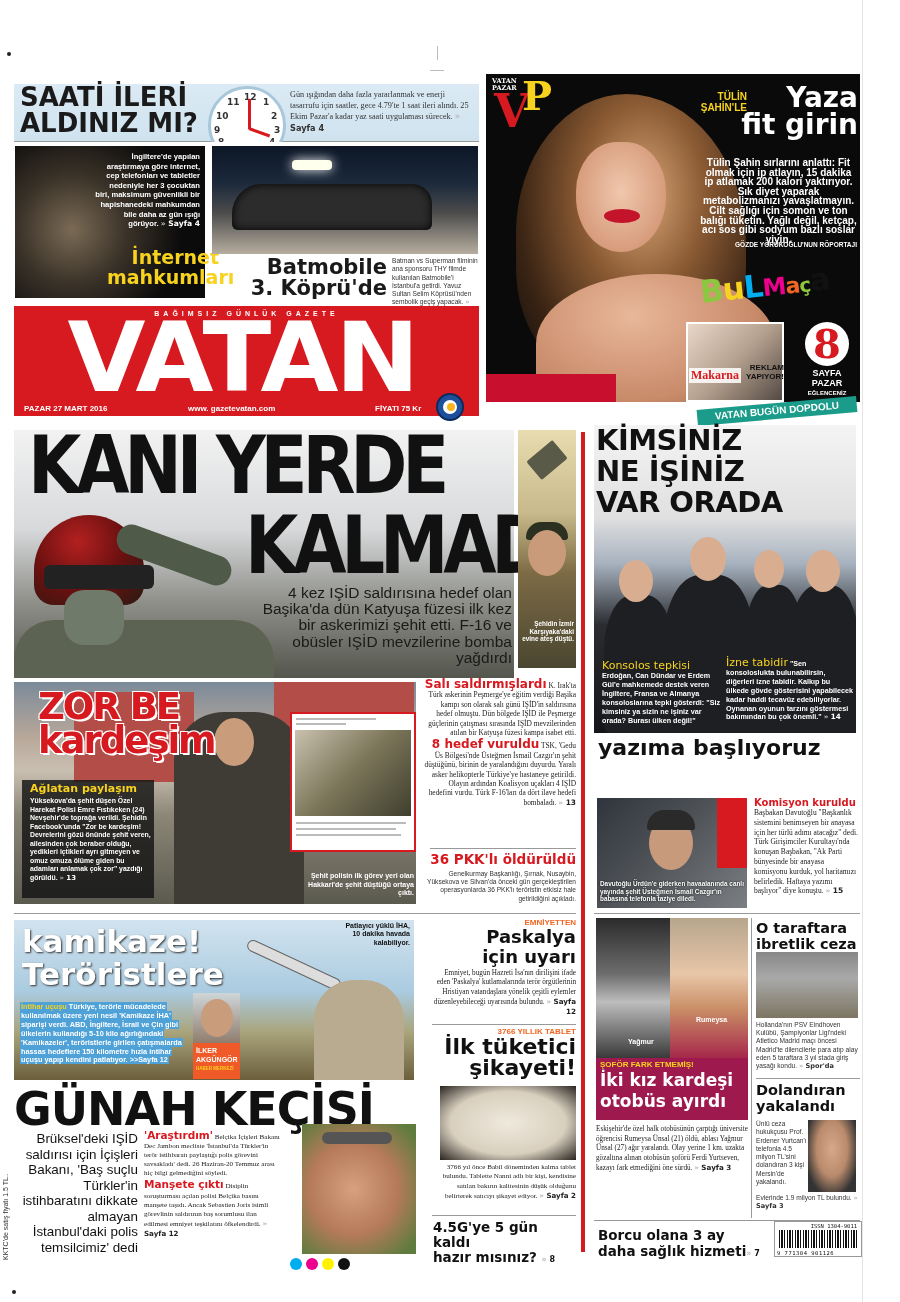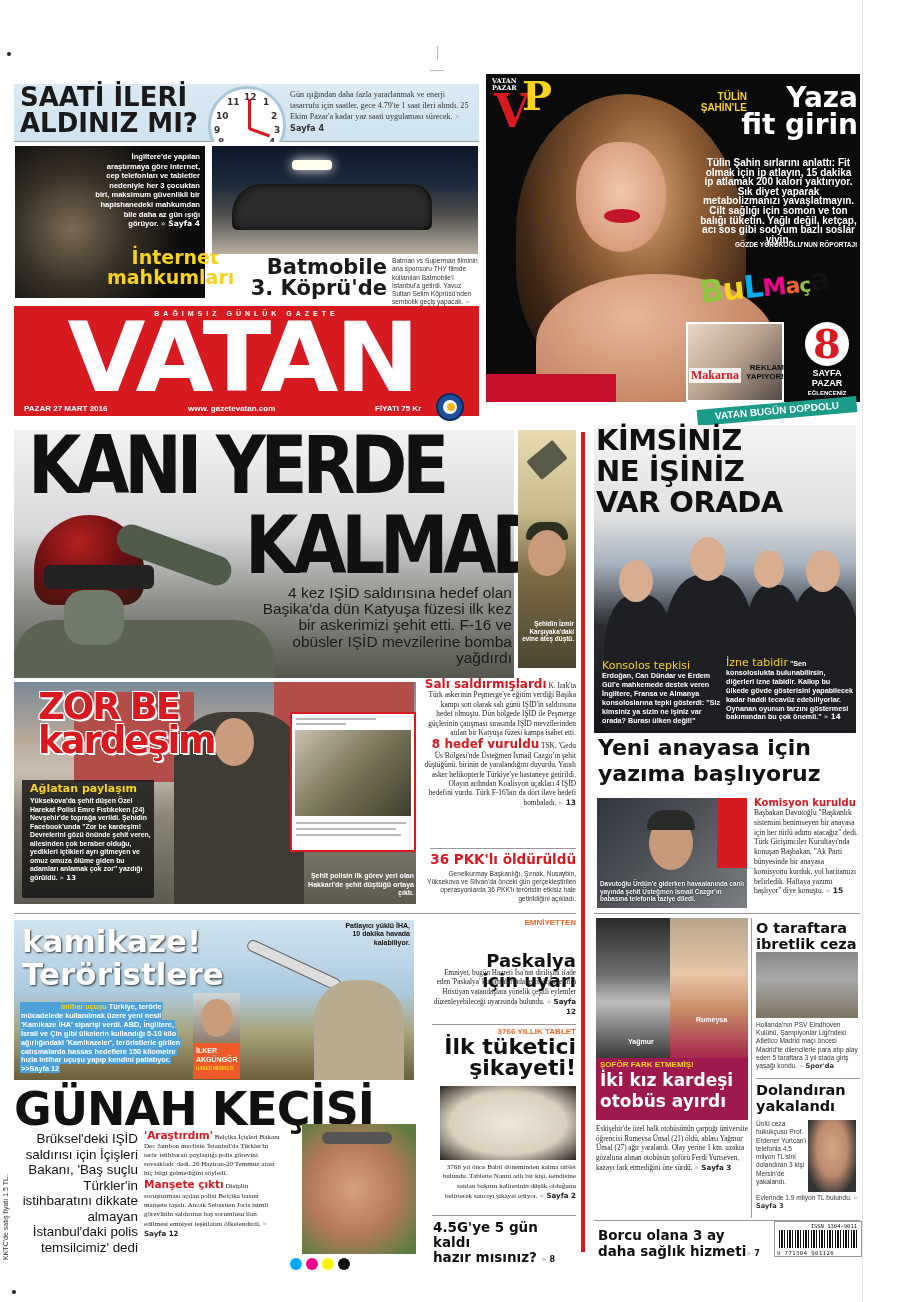--- a/index.html
+++ b/index.html
@@ -139,39 +139,39 @@
   .ana-sub-body { font-family: "Liberation Serif", serif; font-size: 7.5px; line-height: 9.8px; color: #222; }
 
   
   .kam-photo { left: 14px; top: 920px; width: 400px; height: 160px; background: linear-gradient(180deg, #d2e3ef 0%, #aacbe0 45%, #a9a47c 70%, #6b5f3c 100%); overflow: hidden; }
   .kam-drone { position: absolute; left: 230px; top: 40px; width: 100px; height: 10px; background: #ddd; border-radius: 5px; transform: rotate(25deg); box-shadow: 0 0 0 1px #666; }
   .kam-soldier { position: absolute; left: 300px; top: 60px; width: 90px; height: 110px; background: #b9ab8f; border-radius: 40px 40px 0 0; }
   .kam-head { left: 22px; top: 925px; color: #fff; font-family: "DejaVu Sans", sans-serif; font-weight: bold; font-size: 31px; line-height: 33px; text-shadow: 1px 1px 2px #333; }
   .kam-side { left: 340px; top: 922px; width: 70px; text-align: right; color: #111; font-weight: bold; font-size: 7px; line-height: 8.4px; }
   .kam-body { left: 20px; top: 1003px; width: 162px; font-weight: bold; font-size: 7.3px; line-height: 8.9px; color: #fff; }
   .kam-body span.hl { background: #4fa2d8; box-decoration-break: clone; -webkit-box-decoration-break: clone; padding: 0 1px; }
-  .kam-lead { color: #f7d21e; padding-left: 40px; }
+  .kam-lead { color: #f7d21e; }
   .ilker-photo { left: 193px; top: 993px; width: 47px; height: 86px; background: linear-gradient(180deg, #cfd6d8 0%, #8e7a6a 60%); }
   .ilker-face { position: absolute; left: 8px; top: 6px; width: 32px; height: 38px; border-radius: 50%; background: #c99c7c; }
   .ilker-tag { left: 193px; top: 1043px; width: 47px; height: 36px; background: #f05a28; color: #fff; font-weight: bold; font-size: 7px; line-height: 9px; padding: 3px 3px; }
 
   
   .gk-head { left: 14px; top: 1086px; width: 404px; font-family: "DejaVu Sans", sans-serif; font-weight: bold; font-size: 46px; line-height: 46px; letter-spacing: -1px; color: #111; }
   .gk-deck { left: 18px; top: 1131px; width: 120px; text-align: right; font-size: 13.4px; line-height: 15.5px; color: #111; }
   .gk-body { left: 144px; top: 1131px; width: 136px; }
   .gk-body-title { color: #d71920; font-weight: bold; font-size: 10.5px; font-family: "DejaVu Sans", sans-serif; }
   .gk-body-text { font-family: "Liberation Serif", serif; font-size: 7.1px; line-height: 9.1px; color: #222; }
   .gk-photo { left: 302px; top: 1124px; width: 114px; height: 130px; background: radial-gradient(ellipse at 45% 50%, #d7a07e 0%, #b47a5a 50%, #5f7c3e 90%); overflow: hidden; }
   .gk-glasses { position: absolute; left: 20px; top: 8px; width: 70px; height: 12px; border-radius: 6px; background: #555; }
   .kktc { left: 2px; top: 1260px; transform: rotate(-90deg); transform-origin: left top; font-size: 7px; color: #333; white-space: nowrap; }
   .reg { top: 1258px; width: 12px; height: 12px; border-radius: 50%; }
 
   
   .pas-kicker { left: 430px; top: 918px; width: 146px; text-align: right; color: #f26522; font-weight: bold; font-size: 8px; }
-  .pas-head { left: 430px; top: 927px; width: 146px; text-align: right; font-family: "DejaVu Sans", sans-serif; font-weight: bold; font-size: 18px; line-height: 20px; color: #111; margin-top: 24px; }
+  .pas-head { left: 430px; top: 927px; width: 146px; text-align: right; font-family: "DejaVu Sans", sans-serif; font-weight: bold; font-size: 18px; line-height: 20px; color: #111; }
   .pas-body { left: 430px; top: 969px; width: 146px; text-align: right; font-family: "Liberation Serif", serif; font-size: 7.2px; line-height: 9.3px; color: #222; }
   .tab-kicker { left: 430px; top: 1027px; width: 146px; text-align: right; color: #f26522; font-weight: bold; font-size: 8px; }
   .tab-head { left: 430px; top: 1036px; width: 146px; text-align: right; font-family: "DejaVu Sans", sans-serif; font-weight: bold; font-size: 22px; line-height: 21px; color: #111; }
   .tab-photo { left: 440px; top: 1086px; width: 136px; height: 74px; background: radial-gradient(ellipse at 50% 50%, #efe9dd 0%, #d8cfbe 60%, #2a2420 100%); }
   .tab-body { left: 430px; top: 1163px; width: 146px; text-align: right; font-family: "Liberation Serif", serif; font-size: 7.1px; line-height: 9.3px; color: #222; }
   .g45 { left: 433px; top: 1220px; width: 146px; font-family: "DejaVu Sans", sans-serif; font-weight: bold; font-size: 13.5px; line-height: 15px; color: #111; }
 
   
   .girls-photo { left: 596px; top: 918px; width: 152px; height: 140px; overflow: hidden; background: #111; }
   .girl1 { position: absolute; left: 0; top: 0; width: 74px; height: 140px; background: linear-gradient(180deg, #2b2b2b 0%, #6d6d6d 40%, #bdbdbd 60%, #3a3a3a 100%); }
@@ -370,21 +370,20 @@
 
 <div class="abs mid-col">
   <p class="mid-p"><span class="mid-lead">Salı saldırmışlardı</span> <span>K. Irak'ta Türk askerinin Peşmerge'ye eğitim verdiği Başika kampı son olarak salı günü IŞİD'in saldırısına hedef olmuştu. Dün bölgede IŞİD ile Peşmerge güçlerinin çatışması sırasında IŞİD mevzilerinden atılan bir Katyuşa füzesi kampa isabet etti.</span></p>
   <p class="mid-p" style="margin-top:3px;"><span class="mid-lead">8 hedef vuruldu</span> <span>TSK, 'Gedu Üs Bölgesi'nde Üsteğmen İsmail Cazgır'ın şehit düştüğünü, birinin de yaralandığını duyurdu. Yaralı asker helikopterle Türkiye'ye hastaneye getirildi. Olayın ardından Koalisyon uçakları 4 IŞİD hedefini vurdu. Türk F-16'ları da dört ilave hedefi bombaladı.</span> <span class="page-ref">13</span></p>
 </div>
 <div class="abs hr" style="left:430px;top:848px;width:146px;"></div>
 <div class="abs pkk-head">36 PKK'lı öldürüldü</div>
 <div class="abs pkk-body">Genelkurmay Başkanlığı, Şırnak, Nusaybin, Yüksekova ve Silvan'da önceki gün gerçekleştirilen operasyonlarda 36 PKK'lı teröristin etkisiz hale getirildiğini açıkladı.</div>
 
 <div class="abs ana-head">
-  <div>Yeni anayasa için</div>
   <div>yazıma başlıyoruz</div>
 </div>
 <div class="abs ana-photo">
   <div class="ana-flag"></div>
   <div class="ana-face"></div>
   <div class="ana-hair"></div>
 </div>
 <div class="abs ana-caption">Davutoğlu Ürdün'e giderken havaalanında canlı yayında şehit Üsteğmen İsmail Cazgır'ın babasına telefonla taziye diledi.</div>
 <div class="abs ana-sub">
   <div class="ana-sub-title">Komisyon kuruldu</div>

